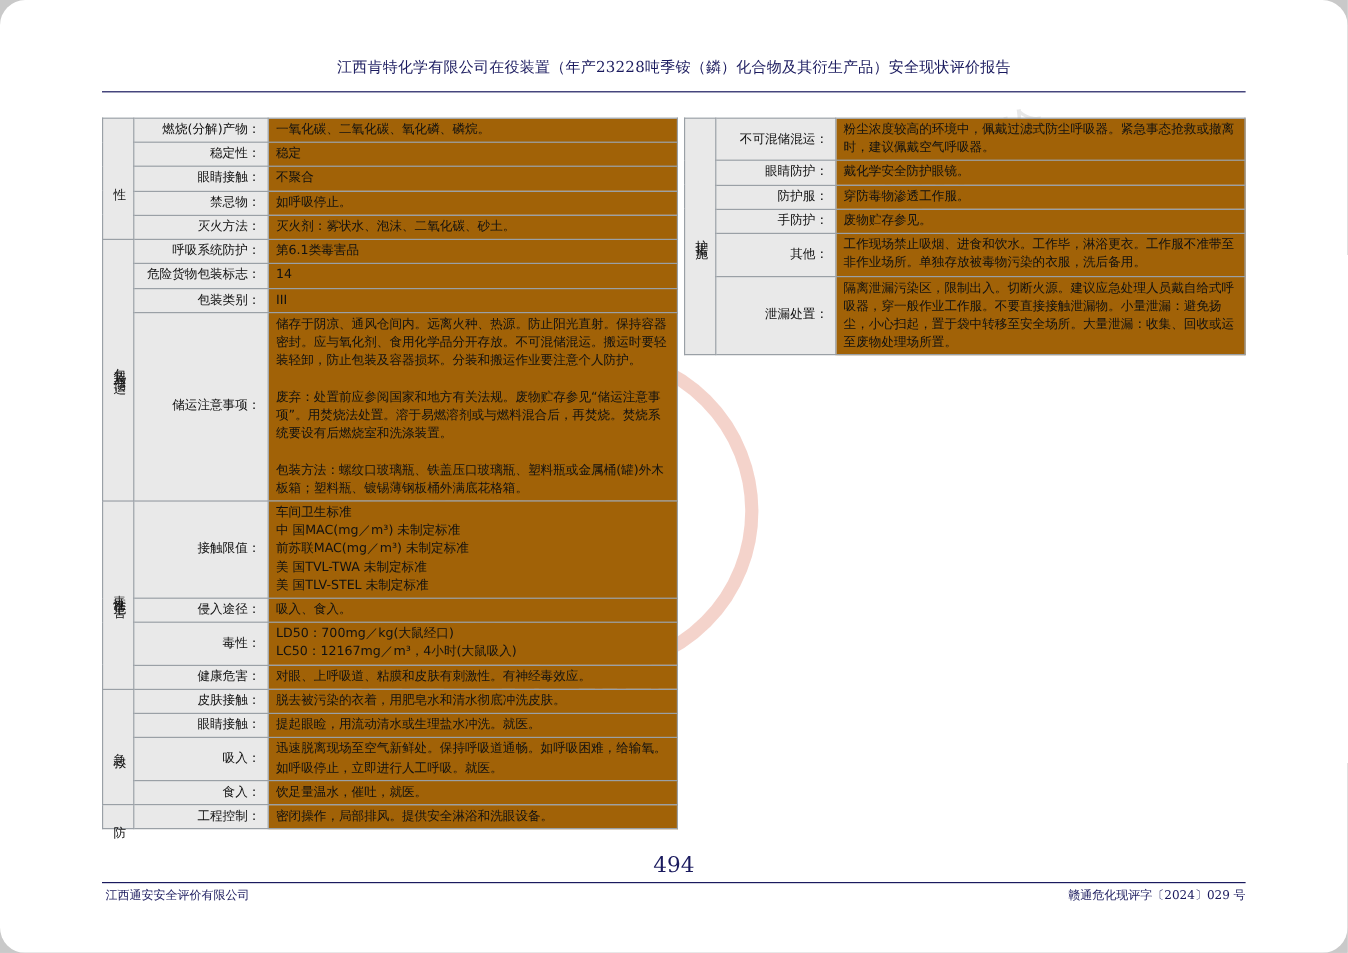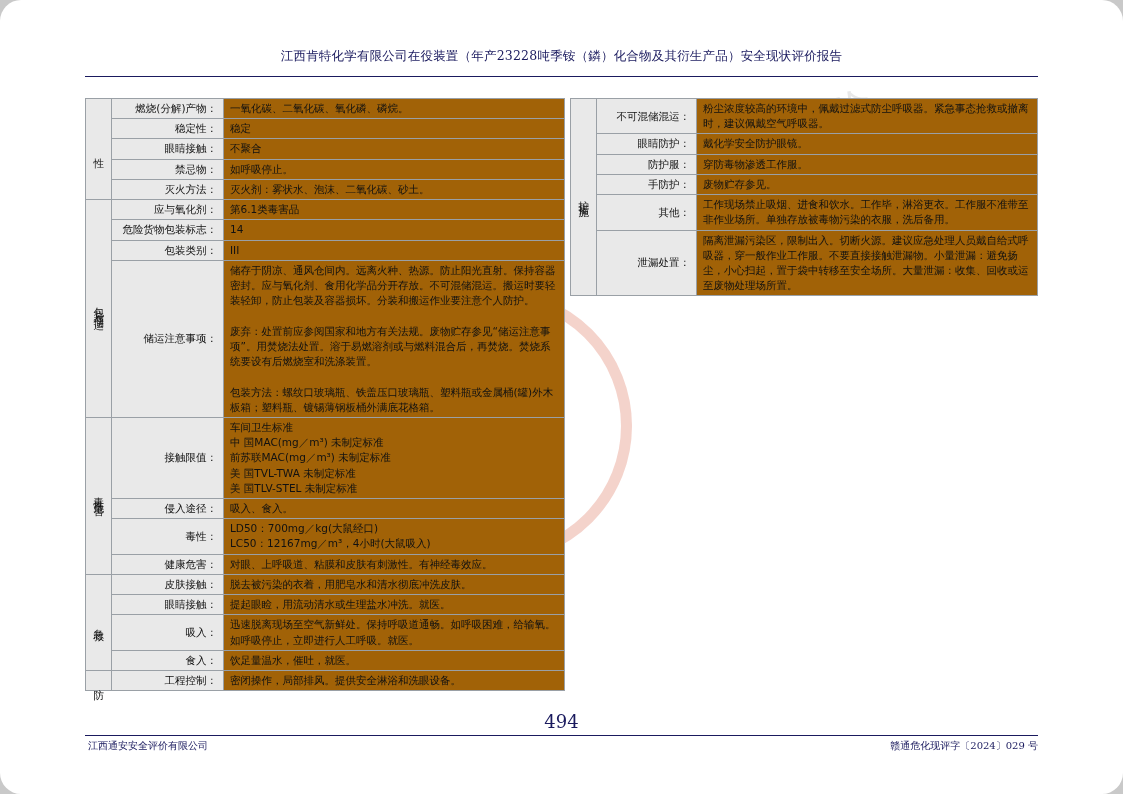--- a/index.html
+++ b/index.html
@@ -230,21 +230,21 @@
         <td class="lbl">禁忌物：</td>
         <td class="val">如呼吸停止。</td>
       </tr>
       <tr>
         <td class="lbl">灭火方法：</td>
         <td class="val">灭火剂：雾状水、泡沫、二氧化碳、砂土。</td>
       </tr>
 
       <tr>
         <td class="catg" rowspan="4"><span class="vert">包装与储运</span></td>
-        <td class="lbl">应与氧化剂：</td>
+        <td class="lbl">呼吸系统防护：</td>
         <td class="val">第6.1类毒害品</td>
       </tr>
       <tr>
         <td class="lbl">危险货物包装标志：</td>
         <td class="val">14</td>
       </tr>
       <tr>
         <td class="lbl">包装类别：</td>
         <td class="val">III</td>
       </tr>

